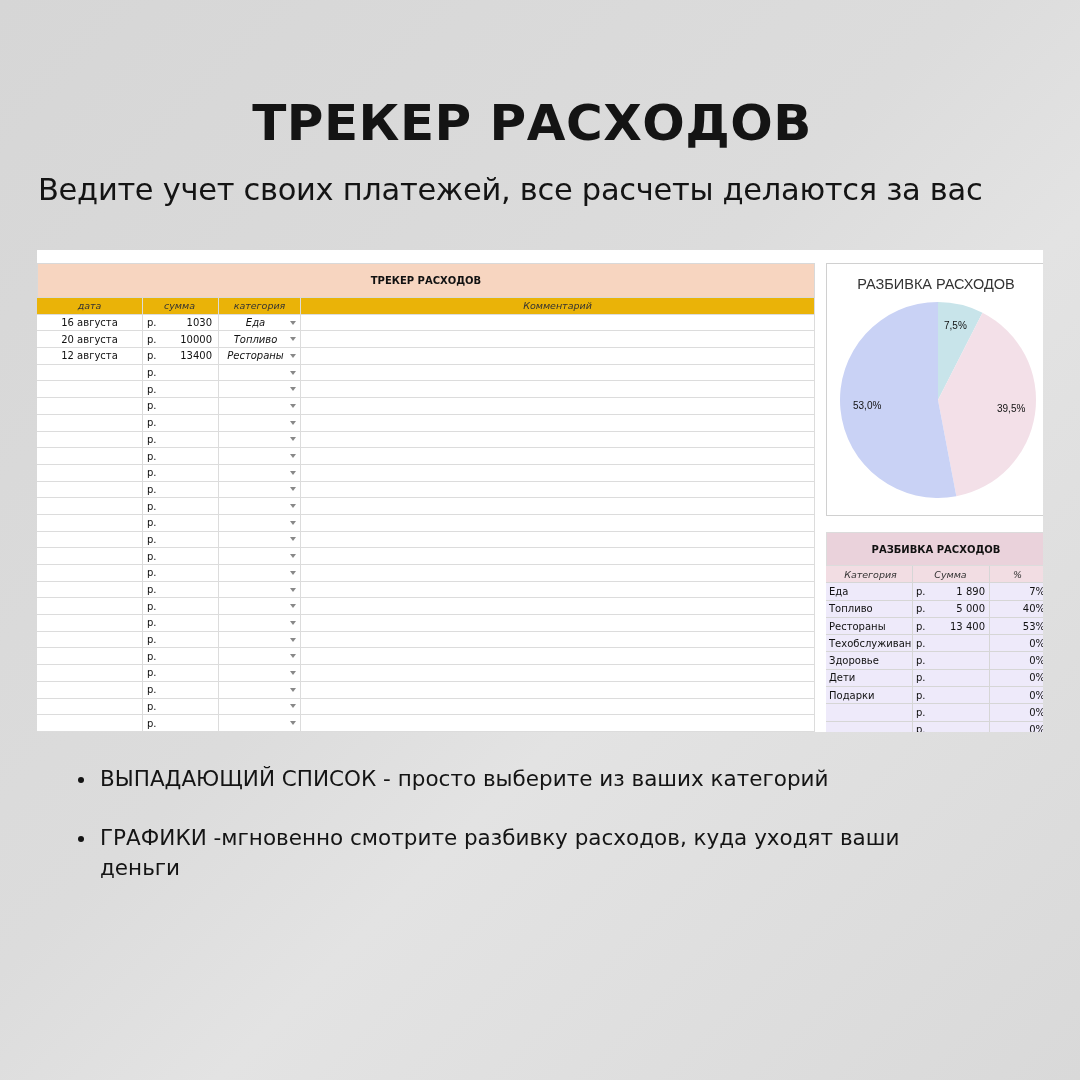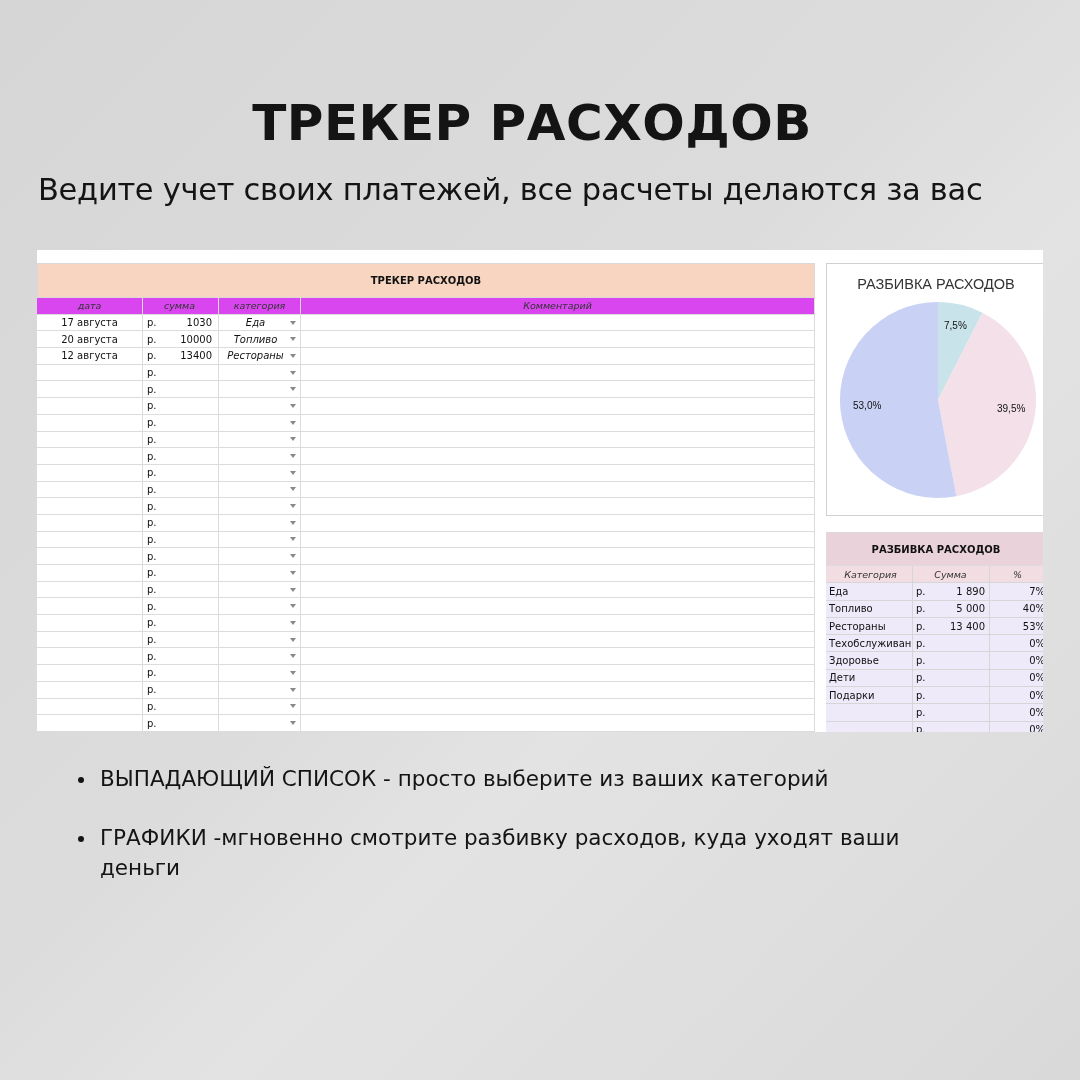--- a/index.html
+++ b/index.html
@@ -5,21 +5,21 @@
   html,body{margin:0;padding:0;}
   body{width:1080px;height:1080px;background:linear-gradient(135deg,#d6d6d6 0%,#dcdcdc 45%,#e3e3e3 60%,#d9d9d9 100%);position:relative;overflow:hidden;font-family:"DejaVu Sans",sans-serif;color:#111;}
   .title{position:absolute;left:0;top:94px;width:1064px;text-align:center;font-size:50px;font-weight:bold;letter-spacing:0.5px;color:#141414;}
   .subtitle{position:absolute;left:38px;top:172px;font-size:30.5px;color:#141414;white-space:nowrap;letter-spacing:-0.3px;}
   .subtitle b{font-weight:normal;}
   .panel{position:absolute;left:37px;top:250px;width:1006px;height:482px;background:#fff;overflow:hidden;}
   .lt{position:absolute;left:0;top:13px;width:778px;}
   .lt-title{height:33px;background:#f7d5c0;border:1px solid #d9d9d9;display:flex;align-items:center;justify-content:center;font-size:10px;font-weight:bold;}
   .row{display:flex;height:16.7px;border-bottom:1px solid #dcdcdc;box-sizing:border-box;font-size:10px;}
   .row > div{border-right:1.5px solid #dcdcdc;box-sizing:border-box;display:flex;align-items:center;overflow:hidden;white-space:nowrap;}
-  .hdr{background:#d946ef;font-style:italic;color:#333;}
+  .hdr{background:#eab308;font-style:italic;color:#333;}
   .hdr > div{justify-content:center;font-size:9.5px;}
   .c-date{width:106px;justify-content:center;}
   .c-sum{width:76px;padding:0 6px 0 4px;justify-content:space-between;}
   .c-cat{width:82px;padding:0 4px;justify-content:space-between;font-style:italic;}
   .c-cat .v{flex:1;text-align:center;}
   .c-com{width:514px;}
   .arrow{width:0;height:0;border-left:3.5px solid transparent;border-right:3.5px solid transparent;border-top:4px solid #888;margin-left:2px;}
   .chartbox{position:absolute;left:789px;top:13px;width:220px;height:253px;border:1px solid #d0d0d0;box-sizing:border-box;background:#fff;}
   .chart-title{position:absolute;top:12px;left:0;width:100%;text-align:center;font-size:14.5px;color:#333;font-family:"Liberation Sans",sans-serif;}
   .pie{position:absolute;left:12px;top:37px;}
@@ -47,21 +47,21 @@
   <div class="lt">
     <div class="lt-title">ТРЕКЕР РАСХОДОВ</div>
     <div class="row hdr">
       <div class="c-date">дата</div>
       <div class="c-sum" style="justify-content:center">сумма</div>
       <div class="c-cat" style="justify-content:center">категория</div>
       <div class="c-com" style="justify-content:center">Комментарий</div>
     </div>
     <div id="tracker-body">
         <div class="row">
-          <div class="c-date">17 августа</div>
+          <div class="c-date">16 августа</div>
           <div class="c-sum">
             <span>р.</span>
             <span>1030</span>
           </div>
           <div class="c-cat">
             <span class="v">Еда</span>
             <span class="arrow"></span>
           </div>
           <div class="c-com"></div>
         </div>

